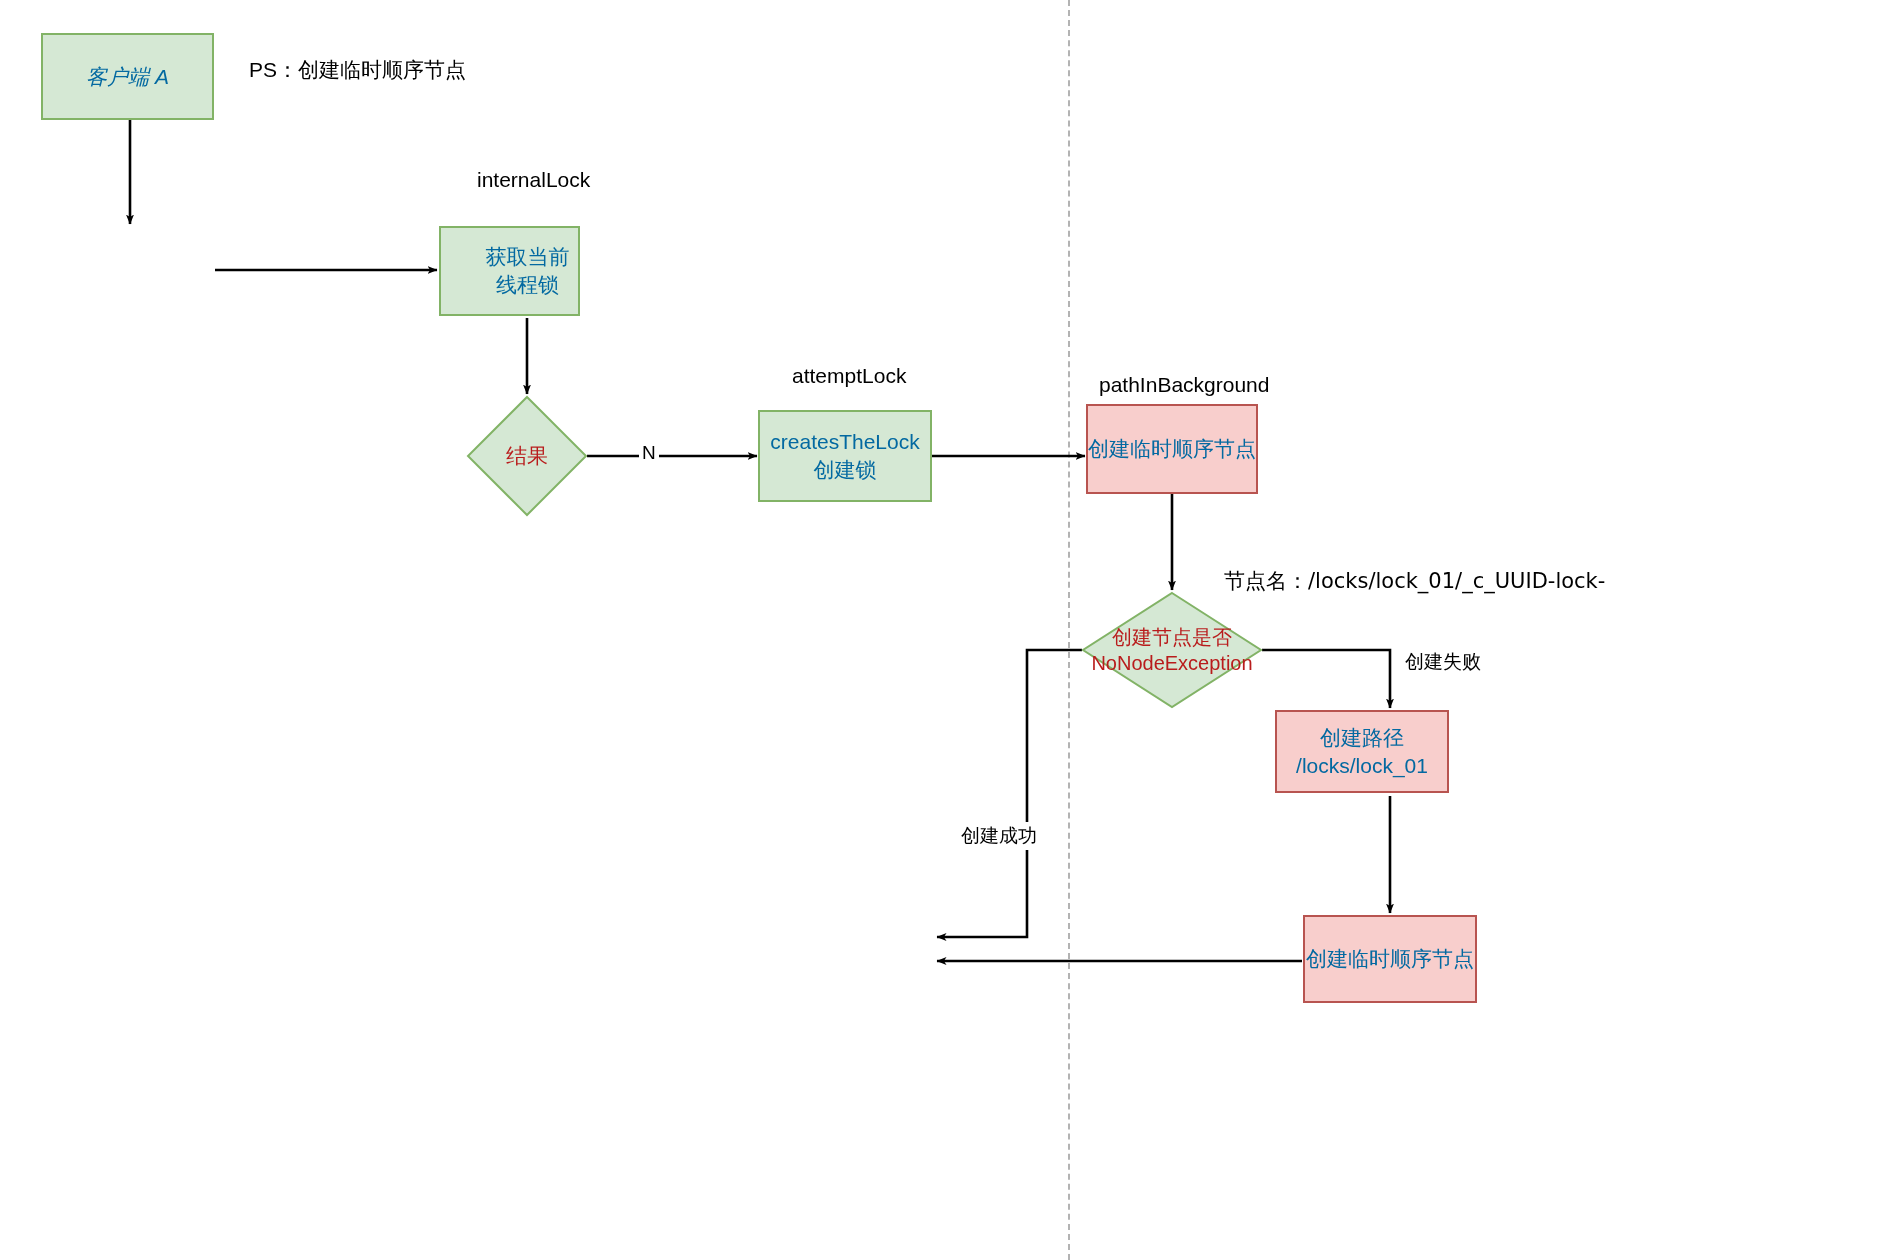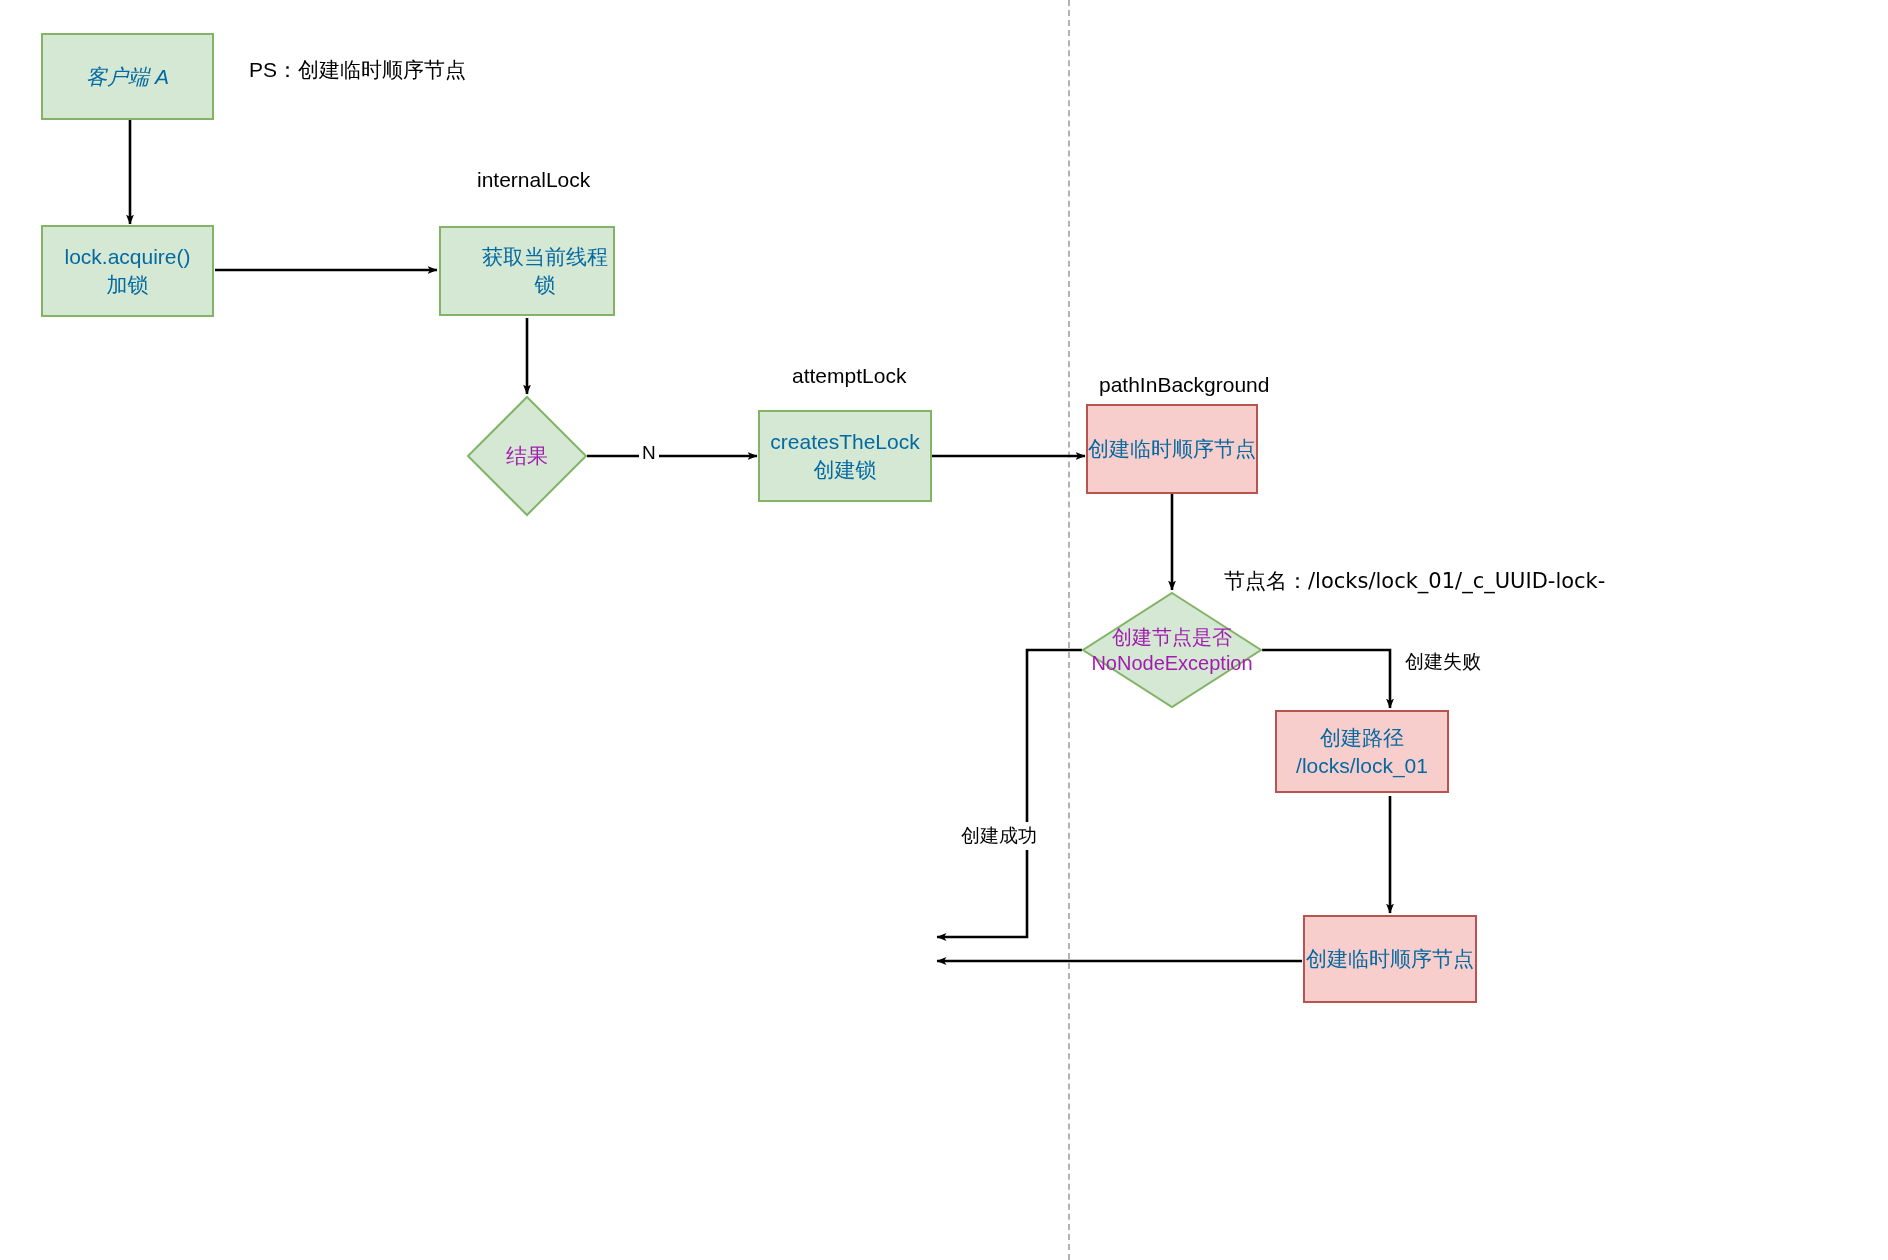--- a/index.html
+++ b/index.html
@@ -58,21 +58,21 @@
     position: absolute;
     left: 0;
     top: 0;
     width: 100%;
     height: 100%;
     display: flex;
     align-items: center;
     justify-content: center;
     text-align: center;
     font-size: 21px;
-    color: #a21caf;
+    color: #b91c1c;
     line-height: 1.3;
     white-space: pre-line;
   }
   .floating-label {
     position: absolute;
     color: #000000;
     font-size: 21px;
     white-space: nowrap;
   }
   .mono-label {
@@ -128,26 +128,22 @@
       <path d="M1082,650 L1027,650 L1027,937 L937,937"></path>
 
       <path d="M1302,961 L937,961"></path>
     </g>
   </svg>
 
   <div class="node green" style="left:41px; top:33px; width:173px; height:87px; font-style:italic;">
     <span>客户端 A</span>
   </div>
 
-  <div class="node green" style="left:41px; top:225px; width:173px; height:92px;">
-    <span>lock.acquire()
-加锁</span>
-  </div>
 
-  <div class="node green" style="left:439px; top:226px; width:176px; height:90px;padding-left:36px;">
+  <div class="node green" style="left:439px; top:226px; width:141px; height:90px;padding-left:36px;">
     <span>获取当前线程锁</span>
   </div>
 
   <div class="diamond-wrap" style="left:467px; top:396px; width:120px; height:120px;">
     <svg width="120" height="120" viewBox="0 0 120 120">
       <polygon points="60,1 119,60 60,119 1,60" fill="#d5e8d4" stroke="#82b366" stroke-width="2"></polygon>
     </svg>
     <div class="diamond-label">结果</div>
   </div>
 

